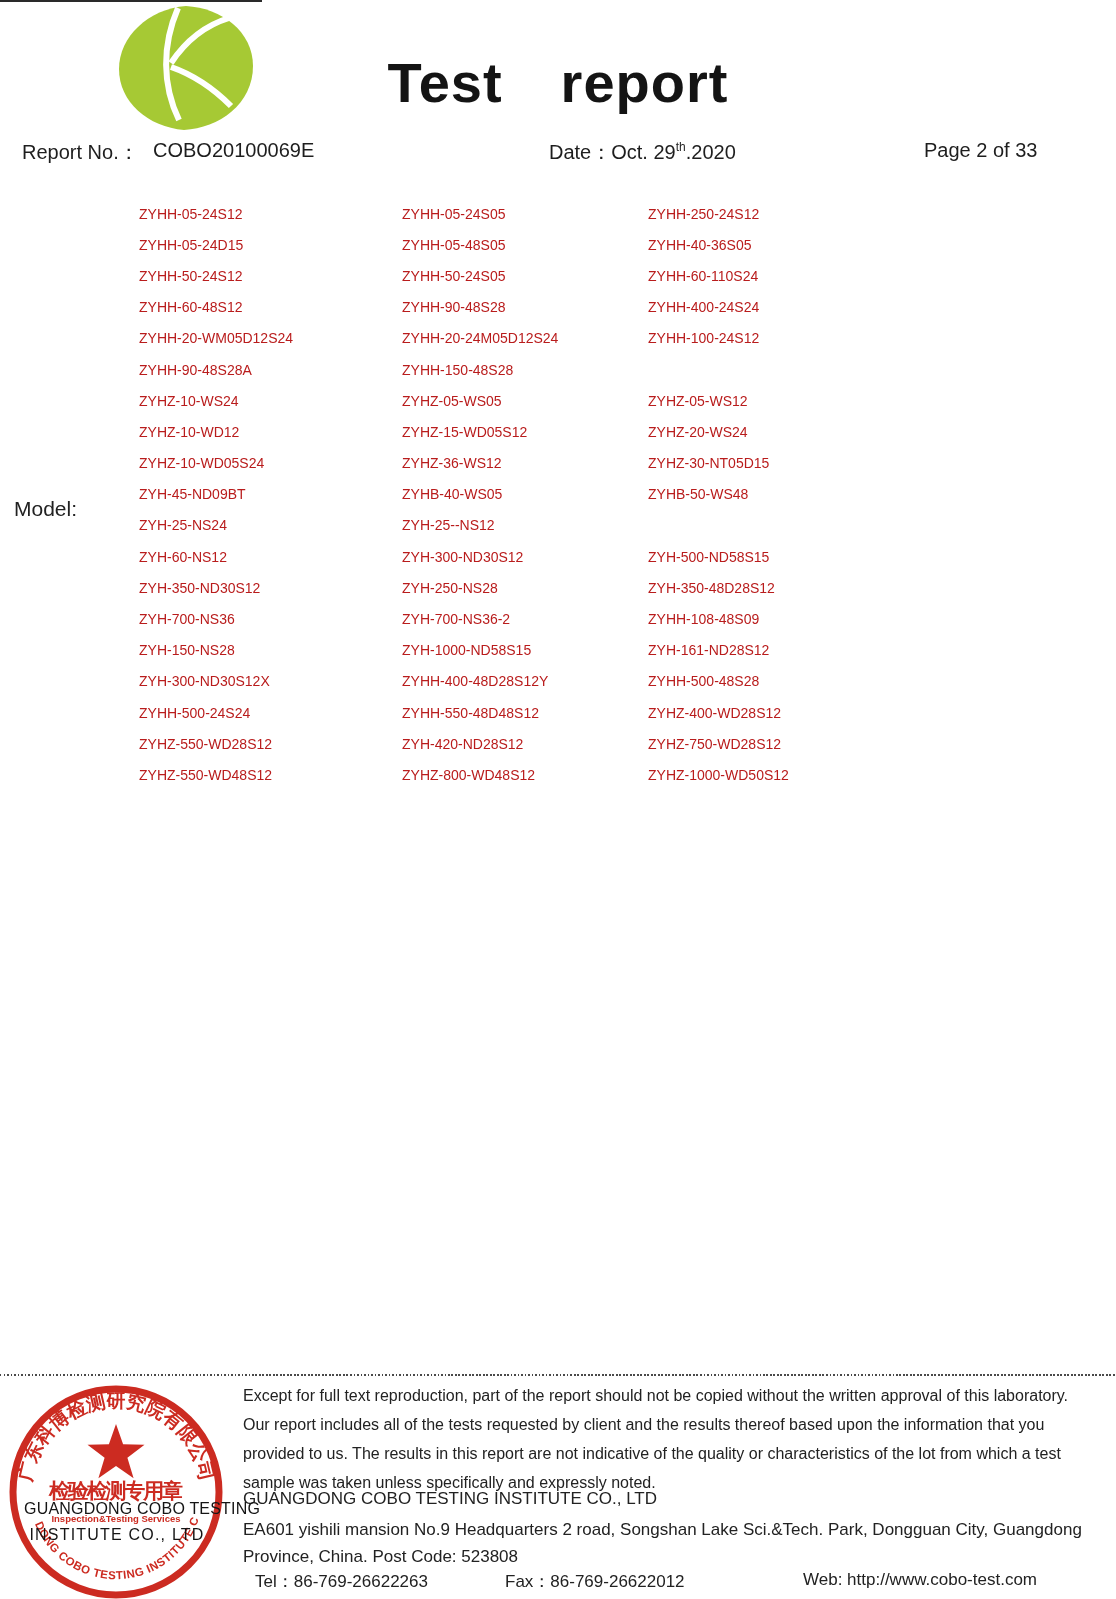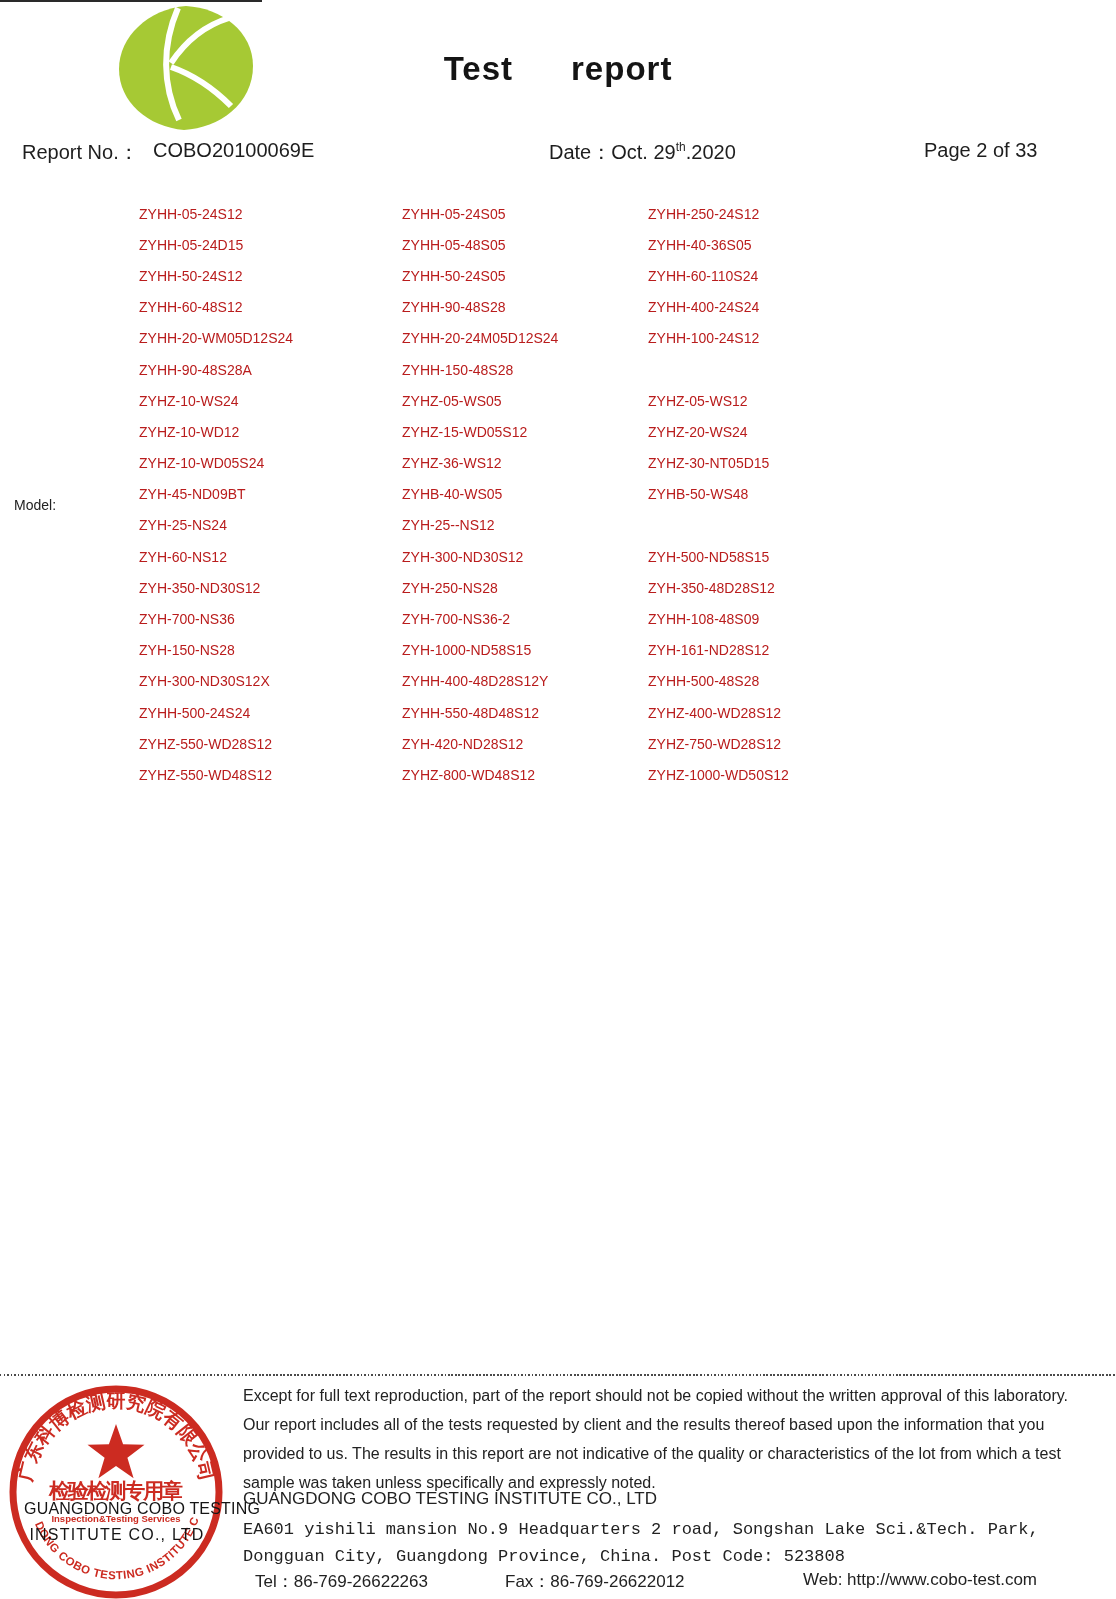--- a/index.html
+++ b/index.html
@@ -6,52 +6,52 @@
   html,body { background:#ffffff; }
   body { font-family:"Liberation Sans", sans-serif; color:#1c1c1c; }
   .page {
     position:relative; width:1116px; height:1599px;
     background:#fff; overflow:hidden;
   }
   .top-artifact { position:absolute; top:0; left:0; width:262px; height:2px; background:#2a2a2a; }
   .logo { position:absolute; left:115px; top:5px; }
   .title {
     position:absolute; top:50px; left:0; width:100%;
-    text-align:center; font-weight:bold; font-size:33px; color:#141414;
+    text-align:center; font-weight:bold; font-size:56px; color:#141414;
     letter-spacing:1px;
   }
   .title .w1 { margin-right:58px; }
   .meta { position:absolute; top:139px; left:0; width:100%; height:26px; font-size:20px; color:#1e1e1e; }
   .meta .m-report { position:absolute; left:22px; }
   .meta .m-reportno { position:absolute; left:153px; }
   .meta .m-date { position:absolute; left:549px; }
   .meta .m-page { position:absolute; left:924px; }
   sup { font-size:12px; vertical-align:super; line-height:0; }
 
   .model-label {
     position:absolute; left:14px; top:497px;
-    font-size:14px; color:#222;
+    font-size:21px; color:#222;
   }
   .model-table {
     position:absolute; left:139px; top:198px; width:880px;
     font-family:Liberation Sans, sans-serif; font-size:14px; color:#b91c1c;
   }
   .model-row { display:grid; grid-template-columns:263px 246px 320px; height:31.2px; align-items:center; }
   .model-cell { white-space:nowrap; }
 
   .divider {
     position:absolute; left:0; top:1374px; width:1116px; height:2px;
     background:repeating-linear-gradient(90deg,#4a4a4a 0 1.5px,transparent 1.5px 3.5px);
   }
   .disclaimer {
     position:absolute; left:243px; top:1381px; width:852px;
     font-size:16px; line-height:29px; color:#222;
   }
   .company-line { position:absolute; left:243px; top:1489px; font-size:17px; color:#222; }
-  .address-line { position:absolute; left:243px; top:1516px; width:852px; font-size:17px; line-height:27px; color:#222;font-family:Liberation Mono, monospace; }
+  .address-line { position:absolute; left:243px; top:1516px; width:852px; font-size:17px; line-height:27px; color:#222; }
   .telrow { position:absolute; left:243px; top:1570px; width:860px; height:24px; font-size:17px; color:#222; }
   .telrow .tel { position:absolute; left:12px; }
   .telrow .fax { position:absolute; left:262px; }
   .telrow .web { position:absolute; left:560px; }
 
   .stamp-svg { position:absolute; left:6px; top:1382px; }
   .stamp-overlay {
     position:absolute; left:8px; width:218px; text-align:center;
     color:#151515; font-size:16px; white-space:nowrap;
   }

